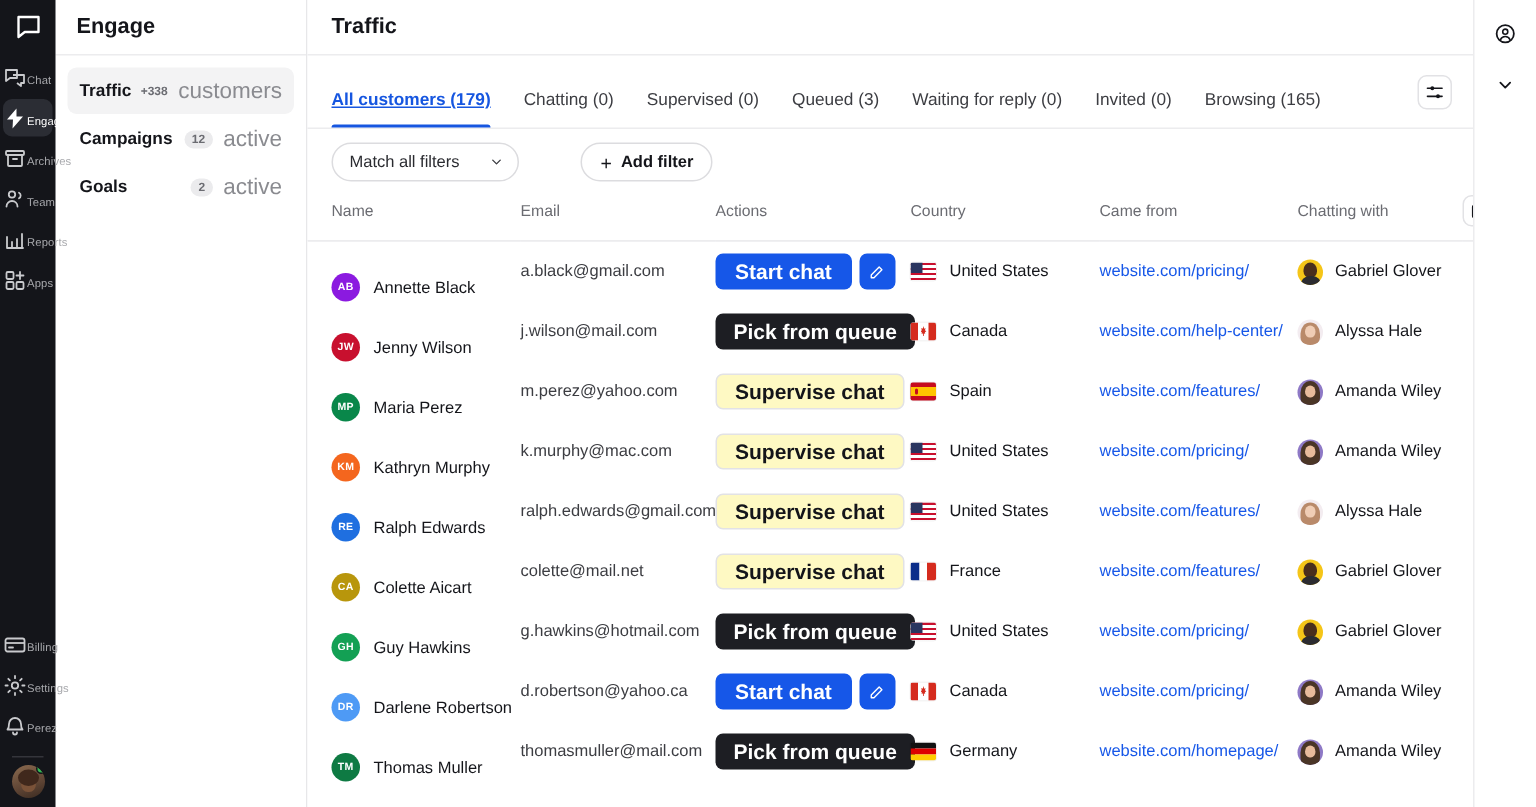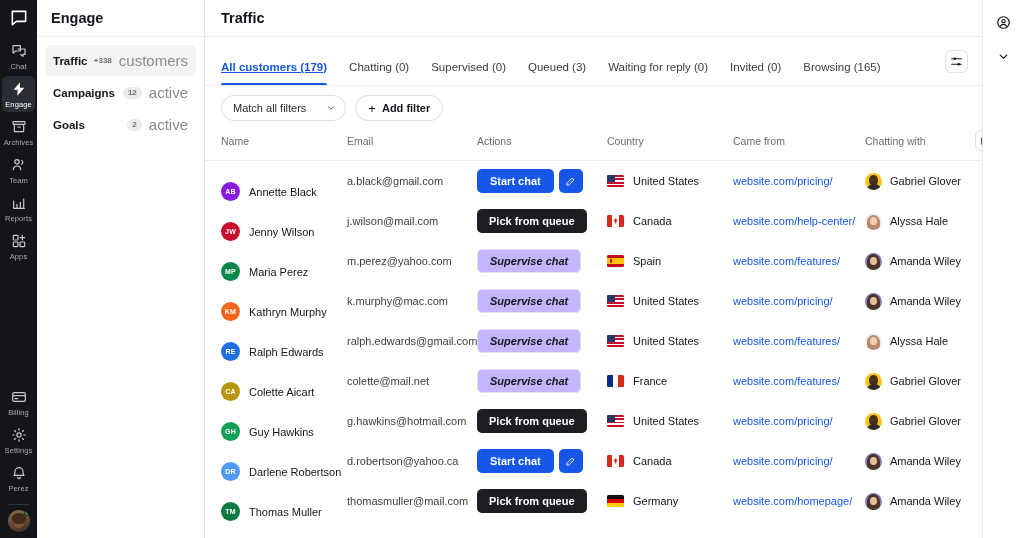--- a/index.html
+++ b/index.html
@@ -14,21 +14,21 @@
 
   
   .rail {
     width: 37px; height: 538px; background: #14151a;
     display: flex; flex-direction: column; align-items: center;
     flex: 0 0 37px; position: relative;
   }
   .rail-logo { margin-top: 8px; margin-bottom: 6px; }
   .rail-item {
     width: 33px; padding: 5px 0 3px 0; margin-bottom: 2px;
-    display: flex; flex-direction: column; align-items: center;
+    display: flex; flex-direction: row; align-items: center;
     border-radius: 6px; cursor: pointer; text-align: center;
   }
   .rail-item.active { background: #2b2d34; }
   .rail-item .ico { display: block; height: 17px; line-height: 0; }
   .rail-label {
     font-size: 7.5px; color: #a8a9ad; margin-top: 2px; letter-spacing: .1px;
   }
   .rail-item.active .rail-label { color: #ffffff; }
   .rail-bottom { position: absolute; bottom: 6px; left: 0; width: 37px;
     display: flex; flex-direction: column; align-items: center; }
@@ -97,21 +97,21 @@
   .tab.active::after {
     content:""; position: absolute; left: 0; right: 0; bottom: 0;
     height: 2px; background: #1656e0; border-radius: 2px 2px 0 0;
   }
   .icon-btn {
     width: 23px; height: 23px; border: 1px solid #e2e2e5; border-radius: 6px;
     background: #fff; display: flex; align-items: center; justify-content: center;
     cursor: pointer;
   }
 
-  .filter-row { flex: 0 0 44px; display: flex; align-items: center; padding: 0 16px; }
+  .filter-row { flex: 0 0 44px; display: flex; align-items: center; padding: 0 16px; gap: 32px; }
   .select-pill {
     height: 26px; border: 1px solid #dcdcdf; border-radius: 13px;
     display: flex; align-items: center; padding: 0 9px 0 11px;
     font-size: 11px; color: #2a2b30; background: #fff; cursor: pointer;
   }
   .select-pill .caret { margin-left: 20px; display:flex; }
   .add-filter {
     height: 26px; border: 1px solid #dcdcdf; border-radius: 13px;
     display: flex; align-items: center; padding: 0 12px; margin-left: 9px;
     font-size: 11px; font-weight: 700; color: #14151a; background: #fff; cursor: pointer;
@@ -142,26 +142,26 @@
     width: 19px; height: 19px; border-radius: 50%; flex: 0 0 19px;
     display: flex; align-items: center; justify-content: center;
     color: #fff; font-size: 7px; font-weight: 700; letter-spacing: .2px;
     margin-right: 9px;
   }
   .nm { font-size: 11px; color: #14151a; }
   .em { font-size: 11px; color: #3c3d42; }
 
   .btn {
     display: inline-flex; align-items: center; justify-content: center;
-    height: 24px; border-radius: 5px; font-size: 11px; font-weight: 700;
+    height: 24px; border-radius: 5px; font-size: 14px; font-weight: 700;
     cursor: pointer; white-space: nowrap;
   }
   .btn-primary { background: #1657e8; color: #fff; padding: 0 13px; }
   .btn-dark { background: #1d1e23; color: #fff; padding: 0 12px; }
-  .btn-ghost { background: #c4b5fd; color: #14151a; border: 1px solid #e2e2e5; padding: 0 12px; font-style: italic; }
+  .btn-ghost { background: #fef9c3; color: #14151a; border: 1px solid #e2e2e5; padding: 0 12px; }
   .btn-edit {
     width: 24px; height: 24px; border-radius: 5px; background: #1657e8;
     margin-left: 5px; display: inline-flex; align-items: center; justify-content: center;
     cursor: pointer;
   }
   .act-wrap { display: flex; align-items: center; }
 
   .cell-ctry { display: flex; align-items: center; }
   .flag {
     width: 17px; height: 12px; flex: 0 0 17px; margin-right: 9px;

